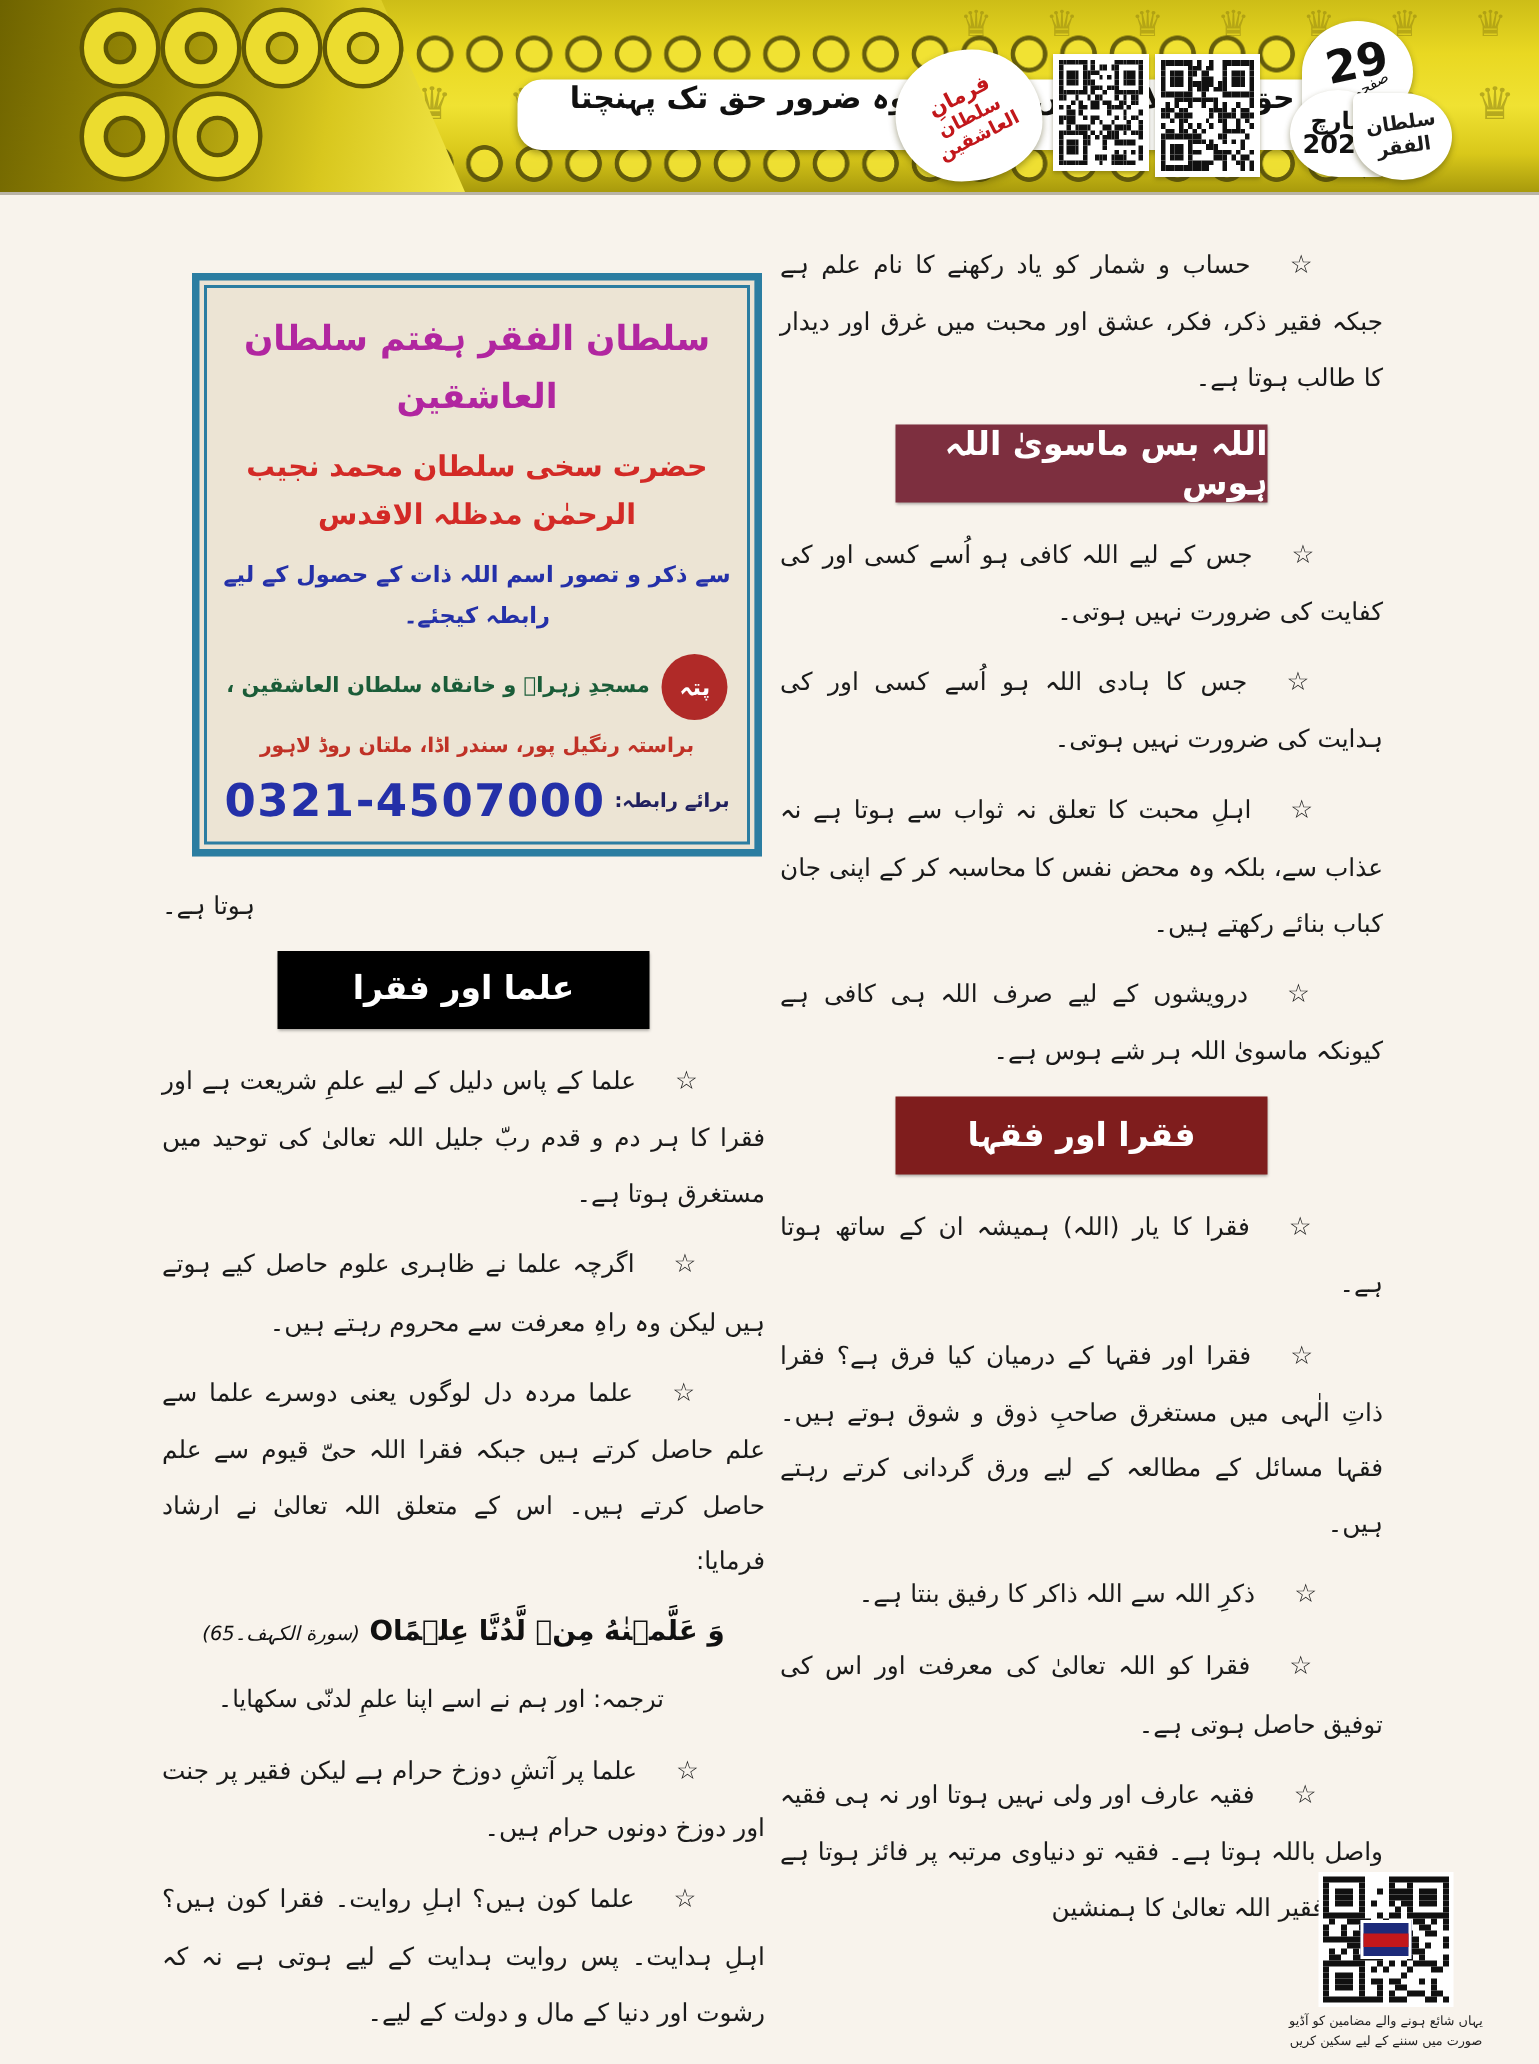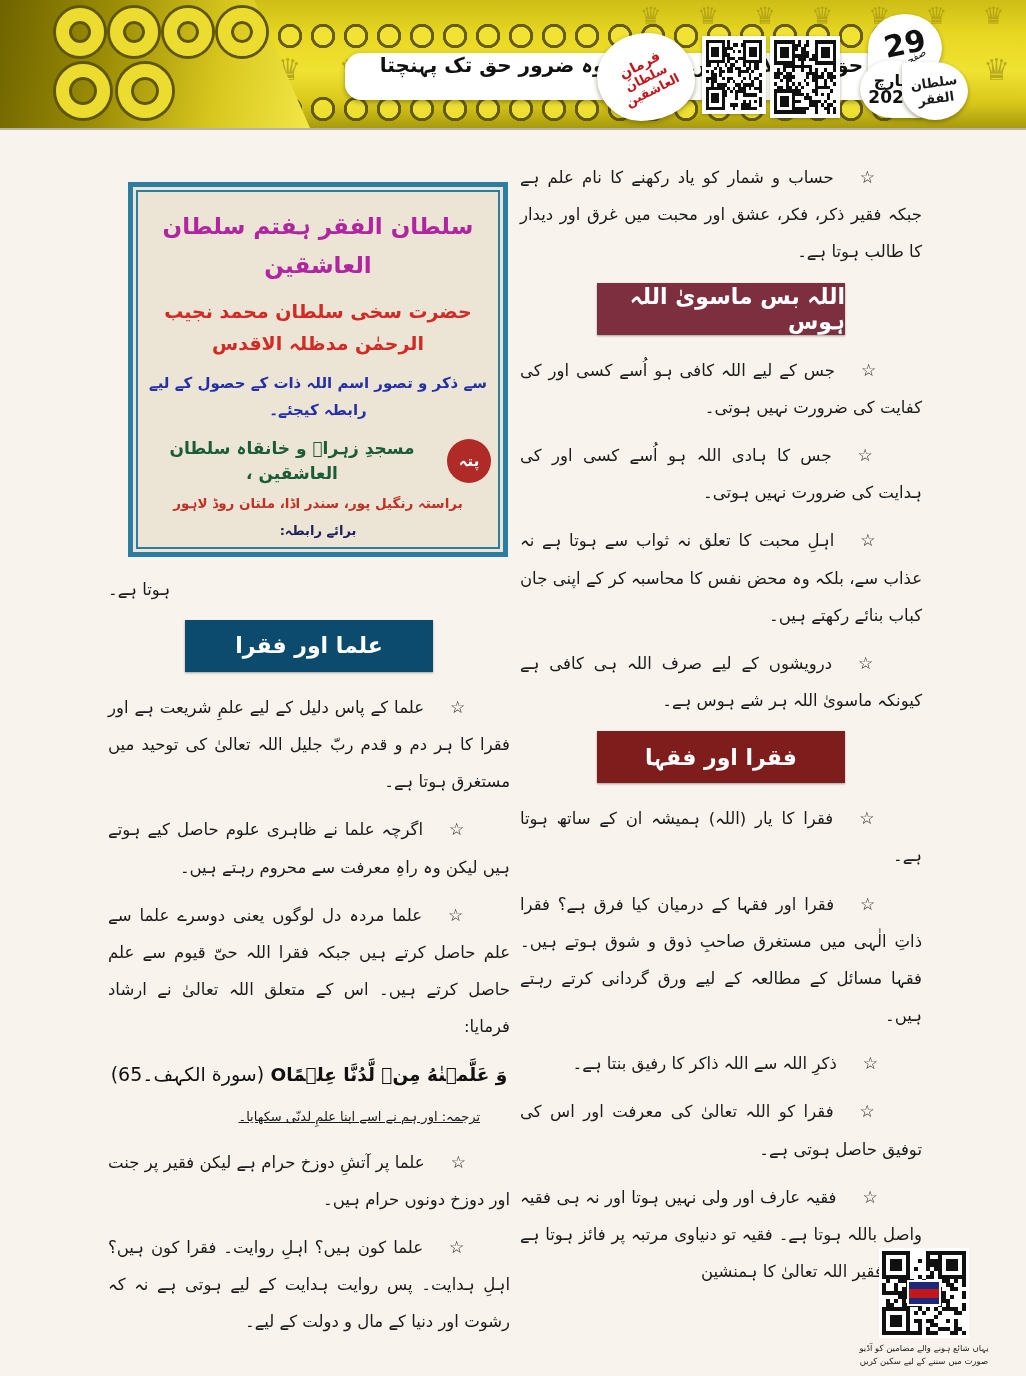--- a/index.html
+++ b/index.html
@@ -45,32 +45,32 @@
   .col{position:absolute;width:402px;direction:rtl;}
   .col-right{left:520px;top:158px;}
   .col-left{left:108px;top:166px;}
   p.bullet{margin:0 0 10px 0;font-size:16.5px;line-height:2.25;color:#1a1a1a;
        text-align:justify;text-indent:44px;}
   p.bullet .star{margin-left:26px;font-size:17px;}
   p.frag{margin:2px 0 14px 0;font-size:16.5px;line-height:2;color:#1a1a1a;text-align:left;}
   .secbar{margin:12px auto 16px auto;width:248px;height:52px;display:flex;align-items:center;justify-content:center;
        color:#fff;font-size:22px;font-weight:bold;box-shadow:0 1px 2px rgba(0,0,0,.35);}
   .verse{margin:4px 0 10px 0;text-align:center;font-size:18.5px;font-weight:bold;color:#111;line-height:2;}
-  .verse .ref{font-size:19px;font-weight:normal;}
-  .trans{margin:0 0 12px 0;font-size:13px;line-height:2.1;color:#1a1a1a;text-align:right;padding-right:30px;text-decoration:underline;}
+  .verse .ref{font-size:13px;font-weight:normal;font-style:italic;}
+  .trans{margin:0 0 12px 0;font-size:16px;line-height:2.1;color:#1a1a1a;text-align:center;padding-right:30px;}
   
   .adbox{width:346px;margin:16px 2px 16px auto;background:#ece4d4;border:5px solid #2b7da1;
        box-shadow:inset 0 0 0 3px #ece4d4, inset 0 0 0 5px #2b7da1;padding:16px 12px 14px 12px;text-align:center;}
   .adbox .t1{color:#b126a0;font-size:23px;font-weight:bold;line-height:1.7;margin:4px 0 10px 0;}
   .adbox .t2{color:#d32a26;font-size:19px;font-weight:bold;line-height:1.7;margin:0 0 10px 0;}
   .adbox .t3{color:#2430a8;font-size:15px;font-weight:bold;line-height:1.8;margin:0 0 12px 0;}
   .addr-row{display:flex;direction:rtl;align-items:center;gap:8px;justify-content:center;margin:0 0 8px 0;}
   .addr-badge{flex:0 0 auto;width:44px;height:44px;border-radius:50%;background:#b02a28;color:#fff;
        display:flex;align-items:center;justify-content:center;font-size:15px;font-weight:bold;}
-  .addr1{color:#1a5c38;font-size:17px;font-weight:bold;line-height:1.5;}
+  .addr1{color:#1a5c38;font-size:14px;font-weight:bold;line-height:1.5;}
   .addr2{color:#c03126;font-size:13.5px;font-weight:bold;margin:0 0 12px 0;}
   .phone-row{display:flex;direction:rtl;align-items:center;justify-content:center;gap:6px;}
   .phone-lbl{color:#20205e;font-size:13px;font-weight:bold;}
   .phone-num{color:#2430a8;font-size:30px;font-weight:bold;direction:ltr;unicode-bidi:embed;letter-spacing:1px;}
   
   .audio-qr{position:absolute;left:852px;top:1248px;width:144px;text-align:center;}
   .audio-qr .qrtile2{width:84px;height:84px;margin:0 auto;background:#fff;padding:3px;position:relative;}
   .qr-logo{position:absolute;left:50%;top:50%;transform:translate(-50%,-50%);width:30px;height:22px;
        background:#1d2a7a;border:2px solid #fff;display:flex;align-items:center;justify-content:center;}
   .qr-logo b{display:block;width:100%;height:9px;background:#c2171b;}
@@ -1038,26 +1038,27 @@
       <div class="t1">سلطان الفقر ہفتم سلطان العاشقین</div>
       <div class="t2">حضرت سخی سلطان محمد نجیب الرحمٰن مدظلہ الاقدس</div>
       <div class="t3">سے ذکر و تصور اسم اللہ ذات کے حصول کے لیے رابطہ کیجئے۔</div>
       <div class="addr-row">
         <span class="addr-badge">پتہ</span>
         <span class="addr1">مسجدِ زہراؓ و خانقاہ سلطان العاشقین ،</span>
       </div>
       <div class="addr2">براستہ رنگیل پور، سندر اڈا، ملتان روڈ لاہور</div>
       <div class="phone-row">
         <span class="phone-lbl">برائے رابطہ:</span>
+        <span class="phone-num">0321-4507000</span>
       </div>
     </div>
 
     <p class="frag">ہوتا ہے۔</p>
 
-    <div class="secbar" style="background:#0c4a6e">
+    <div class="secbar" style="background:#000000">
       <span>علما اور فقرا</span>
     </div>
 
     <p class="bullet"><span class="star">☆</span><span>علما کے پاس دلیل کے لیے علمِ شریعت ہے اور فقرا کا ہر دم و قدم ربّ جلیل اللہ تعالیٰ کی توحید میں مستغرق ہوتا ہے۔</span></p>
     <p class="bullet"><span class="star">☆</span><span>اگرچہ علما نے ظاہری علوم حاصل کیے ہوتے ہیں لیکن وہ راہِ معرفت سے محروم رہتے ہیں۔</span></p>
     <p class="bullet"><span class="star">☆</span><span>علما مردہ دل لوگوں یعنی دوسرے علما سے علم حاصل کرتے ہیں جبکہ فقرا اللہ حیّ قیوم سے علم حاصل کرتے ہیں۔ اس کے متعلق اللہ تعالیٰ نے ارشاد فرمایا:</span></p>
 
     <p class="verse">
       <span>وَ عَلَّمۡنٰهُ مِنۡ لَّدُنَّا عِلۡمًاO</span>
       <span class="ref">(سورة الکہف۔65)</span>

